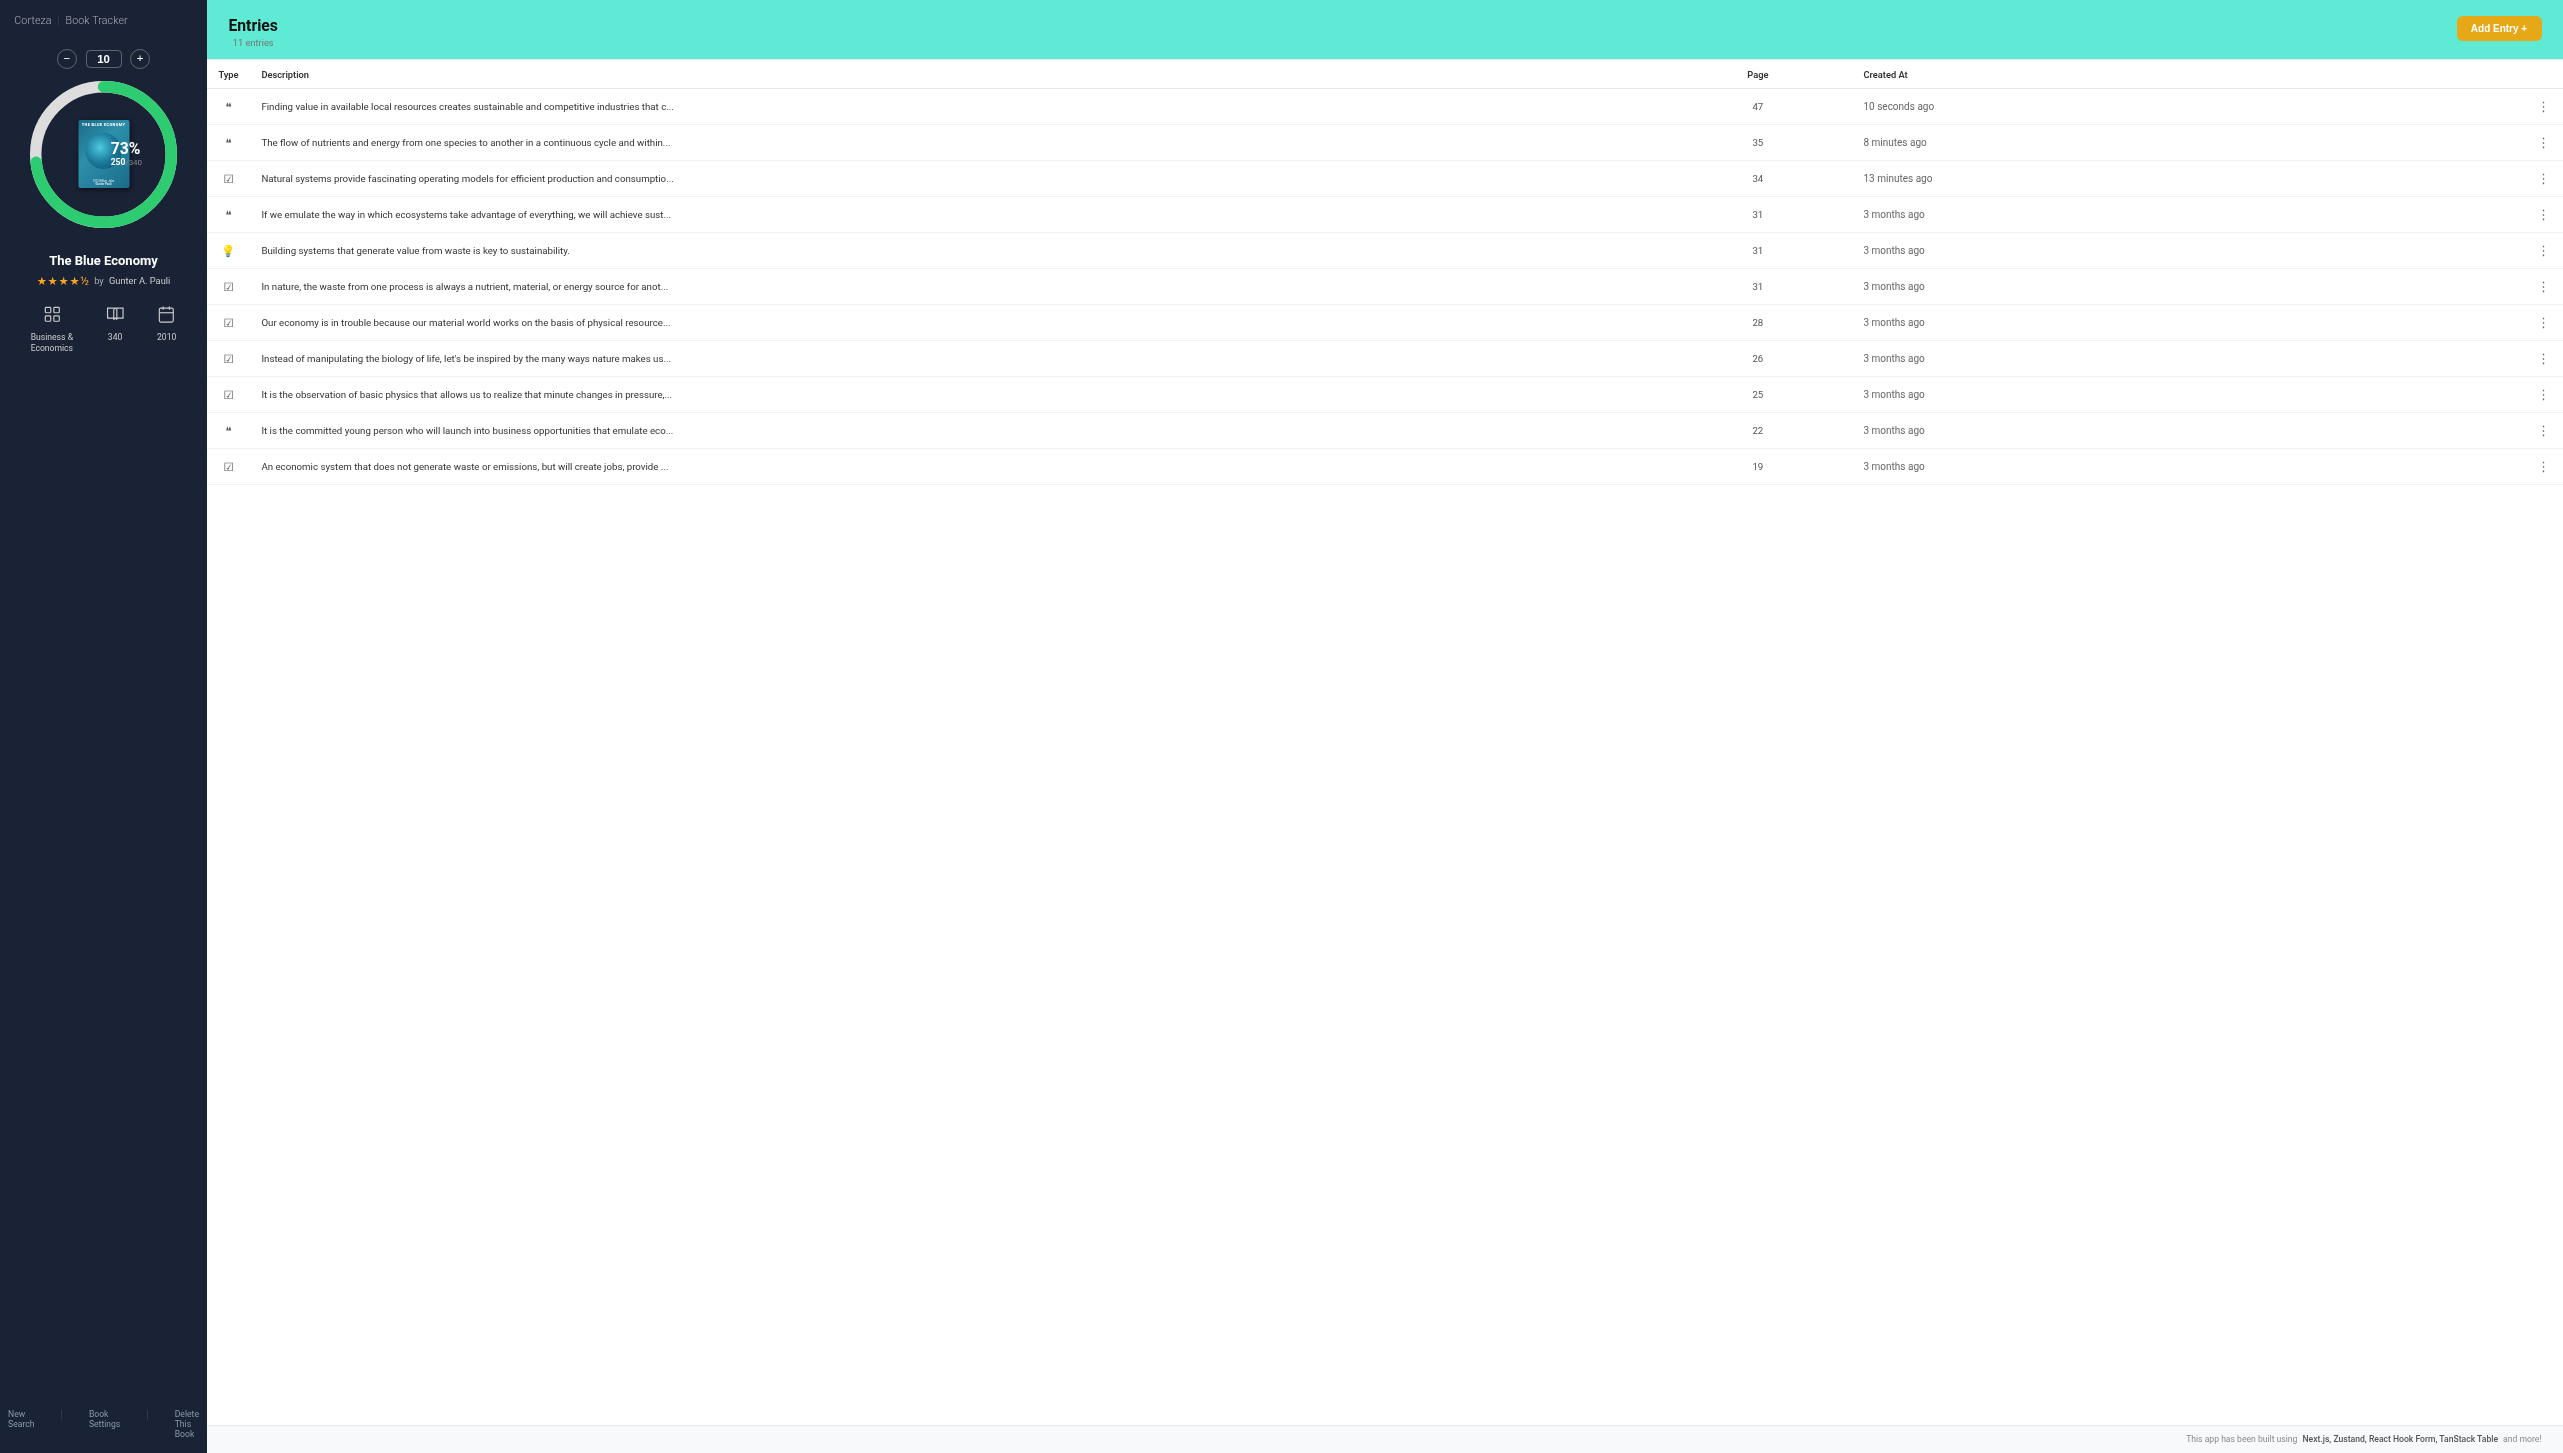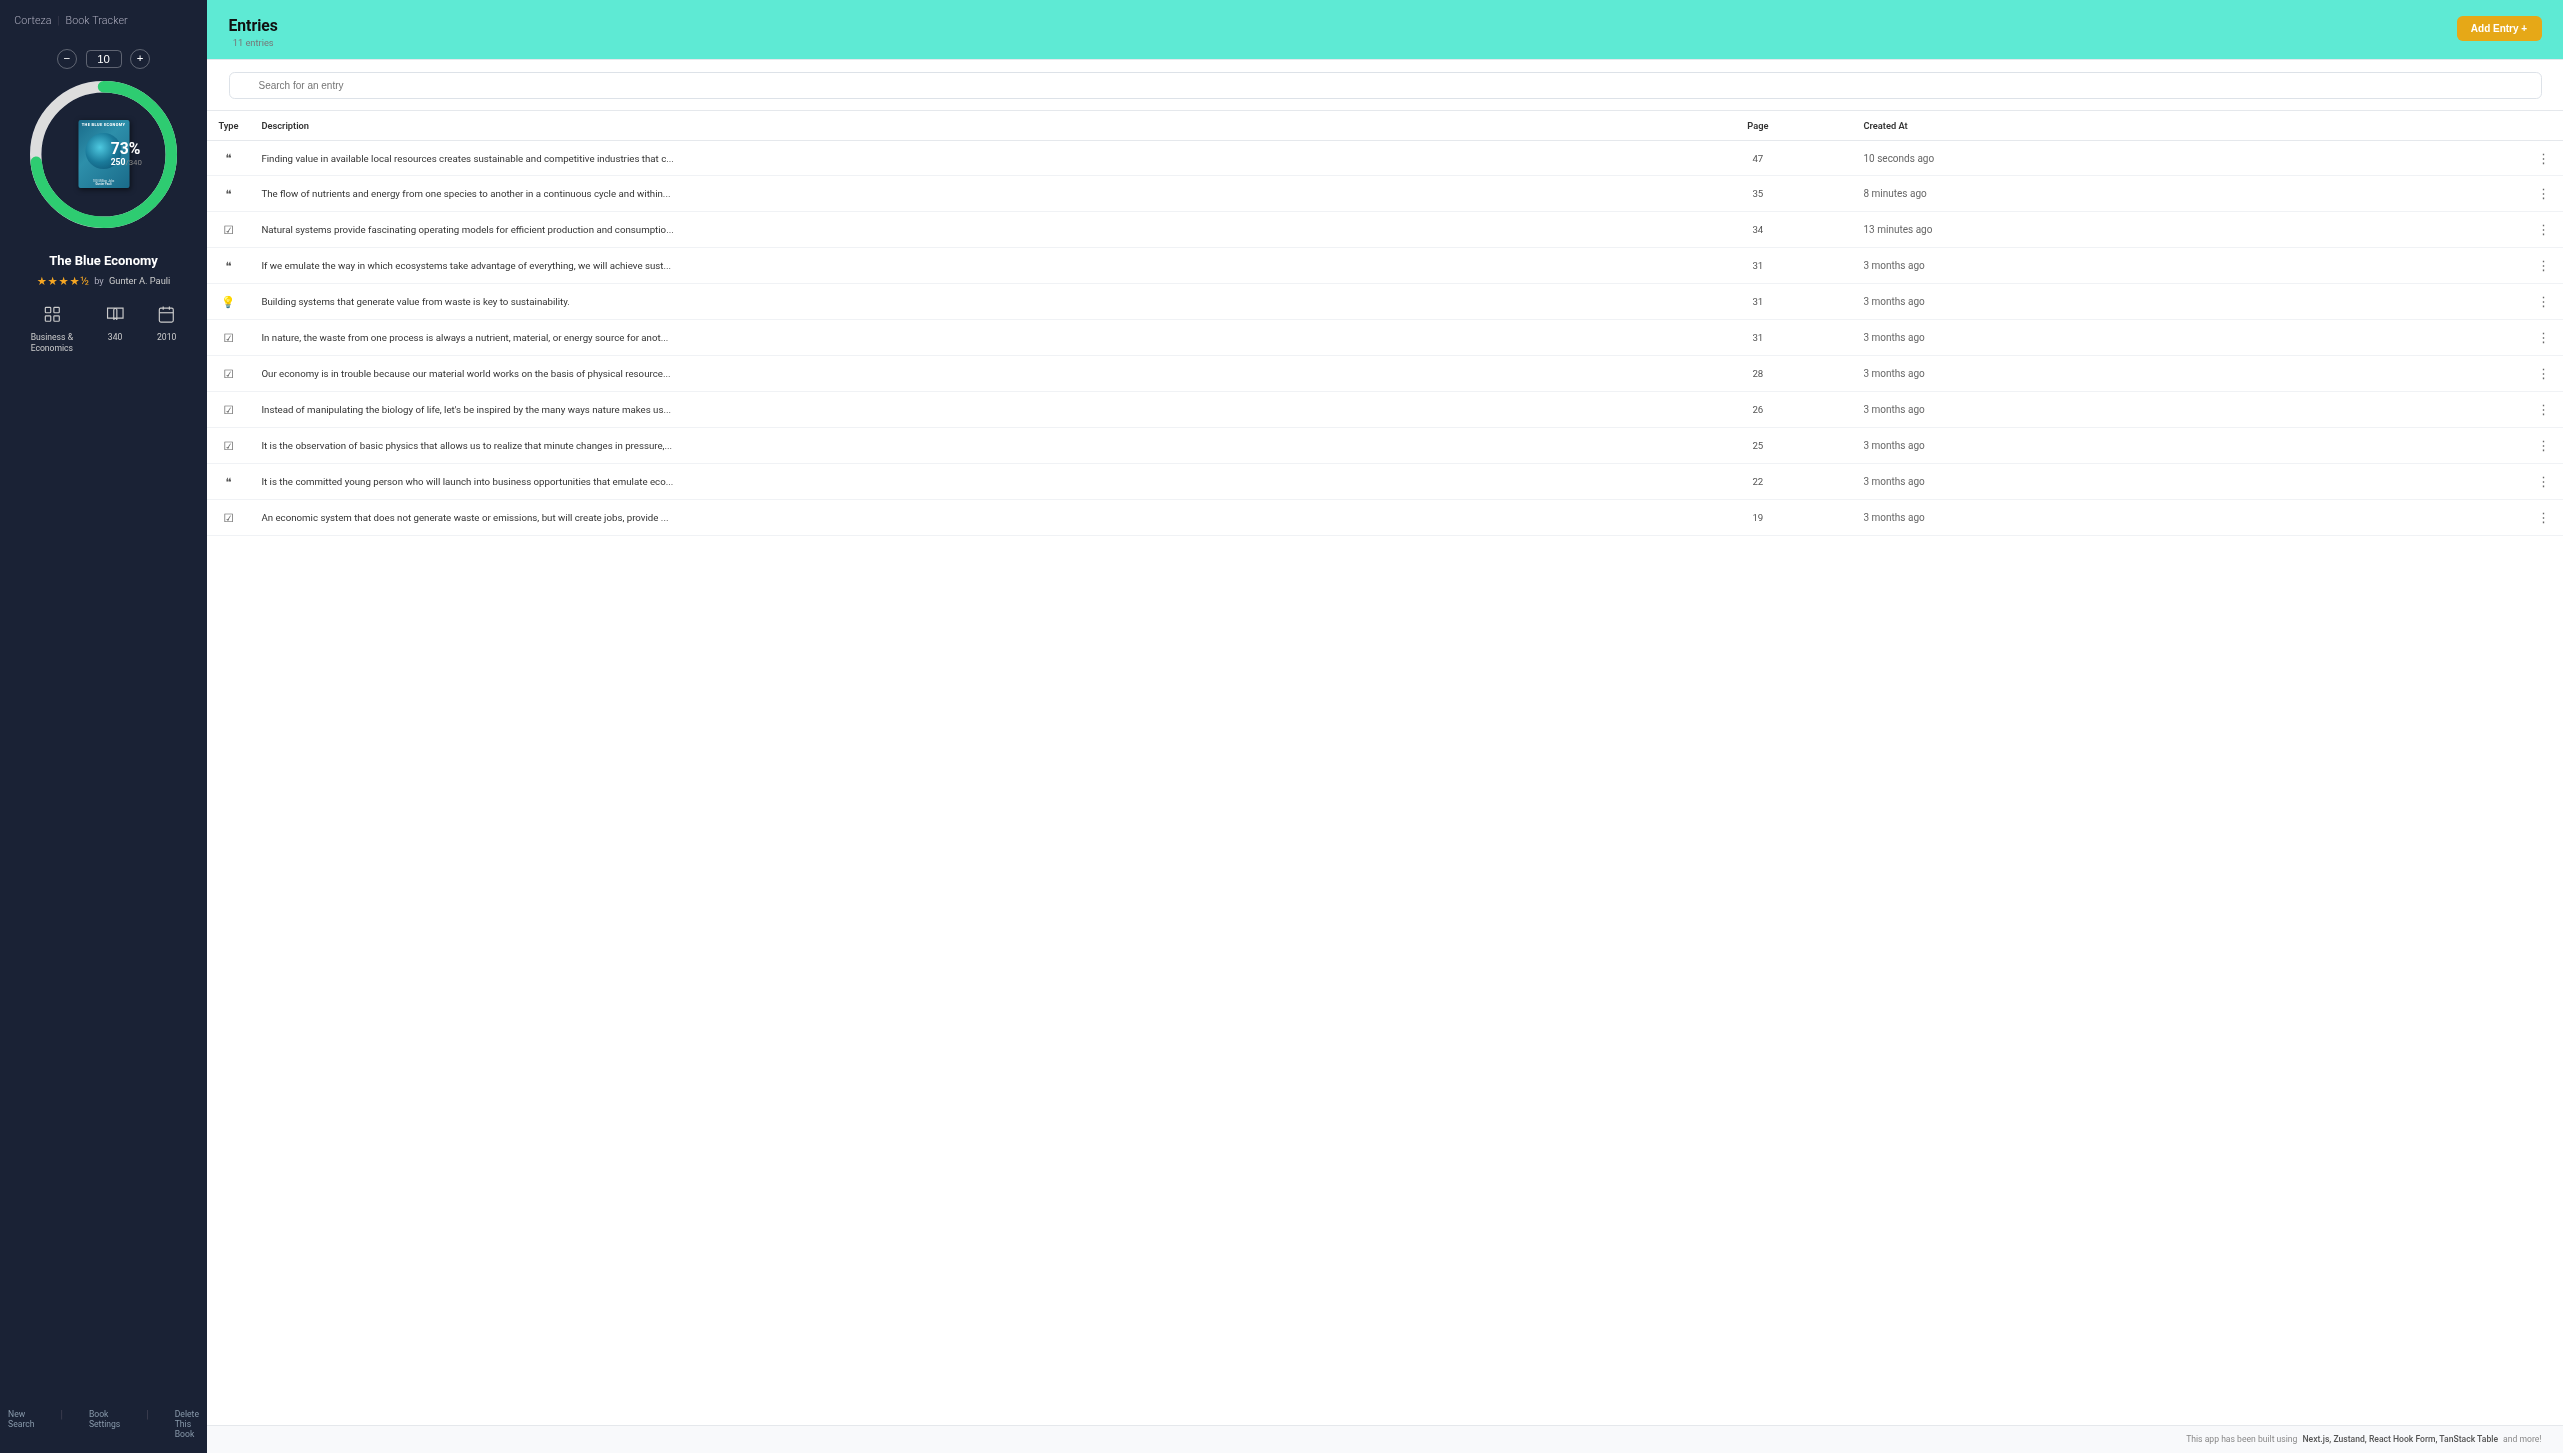--- a/index.html
+++ b/index.html
@@ -135,21 +135,21 @@
       cursor: pointer;
       display: flex; align-items: center; justify-content: center;
       line-height: 1;
     }
     .counter-val {
       background: transparent;
       border: 1.1px solid rgba(255,255,255,0.3);
       border-radius: 4.3px;
       color: white;
       font-size: 11.4px;
-      font-weight: 400;
+      font-weight: 700;
       width: 36px;
       text-align: center;
       padding: 2.1px;
     }
 
     .book-title {
       font-size: 13px;
       font-weight: 700;
       color: white;
       text-align: center;
@@ -453,31 +453,20 @@
 
 <div class="right-panel">
   <div class="right-header">
     <div>
       <div class="entries-title">Entries</div>
       <div class="entries-count">11 entries</div>
     </div>
     <button class="add-entry-btn">Add Entry +</button>
   </div>
 
-  <div class="search-bar-wrap">
-    <div class="search-wrap">
-      <span class="search-icon-svg">
-        <svg width="11.4" height="11.4" viewBox="0 0 24 24" fill="none" stroke="#aaa" stroke-width="2">
-          <circle cx="11" cy="11" r="8"></circle>
-            <line x1="21" y1="21" x2="16.65" y2="16.65"></line>
-        </svg>
-      </span>
-      <input class="search-bar" type="text" placeholder="Search for an entry" style="">
-    </div>
-  </div>
 
   <div class="table-container">
     <table>
       <thead>
         <tr>
           <th style="width:36px;">Type</th>
           <th class="th-desc">Description</th>
           <th class="th-page">Page</th>
           <th>Created At</th>
           <th style="width:29px;"></th>

